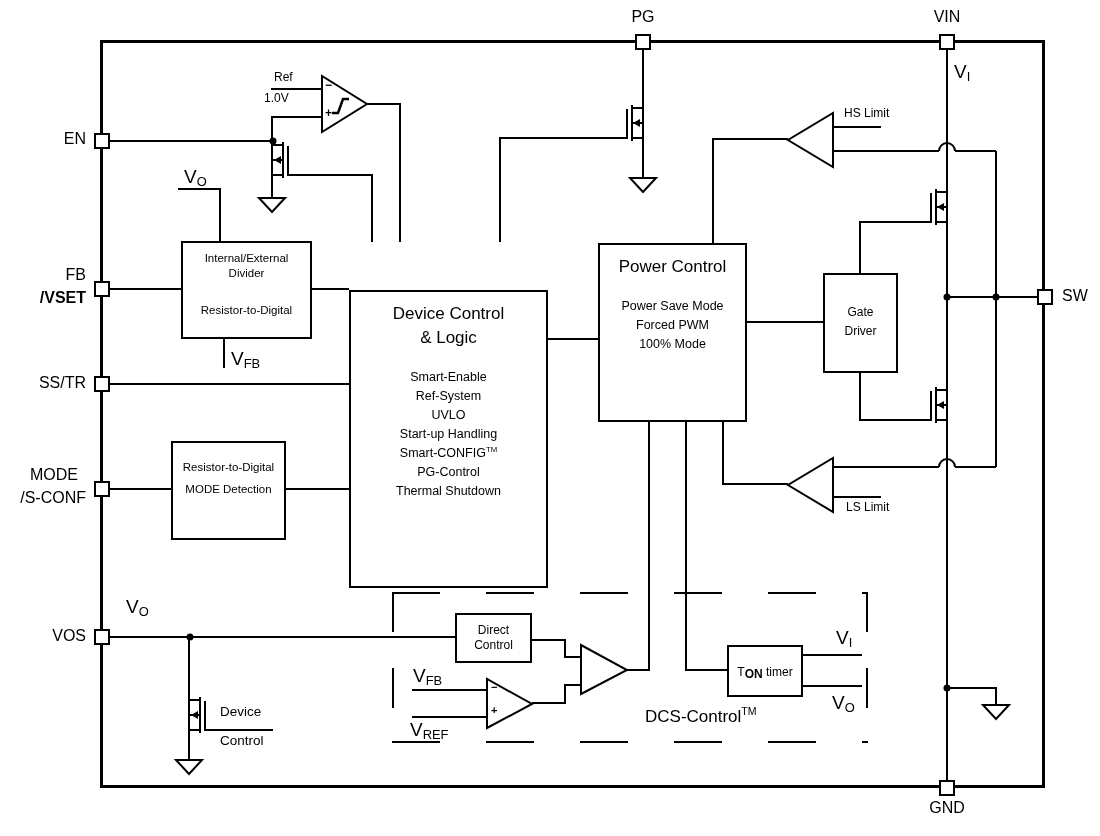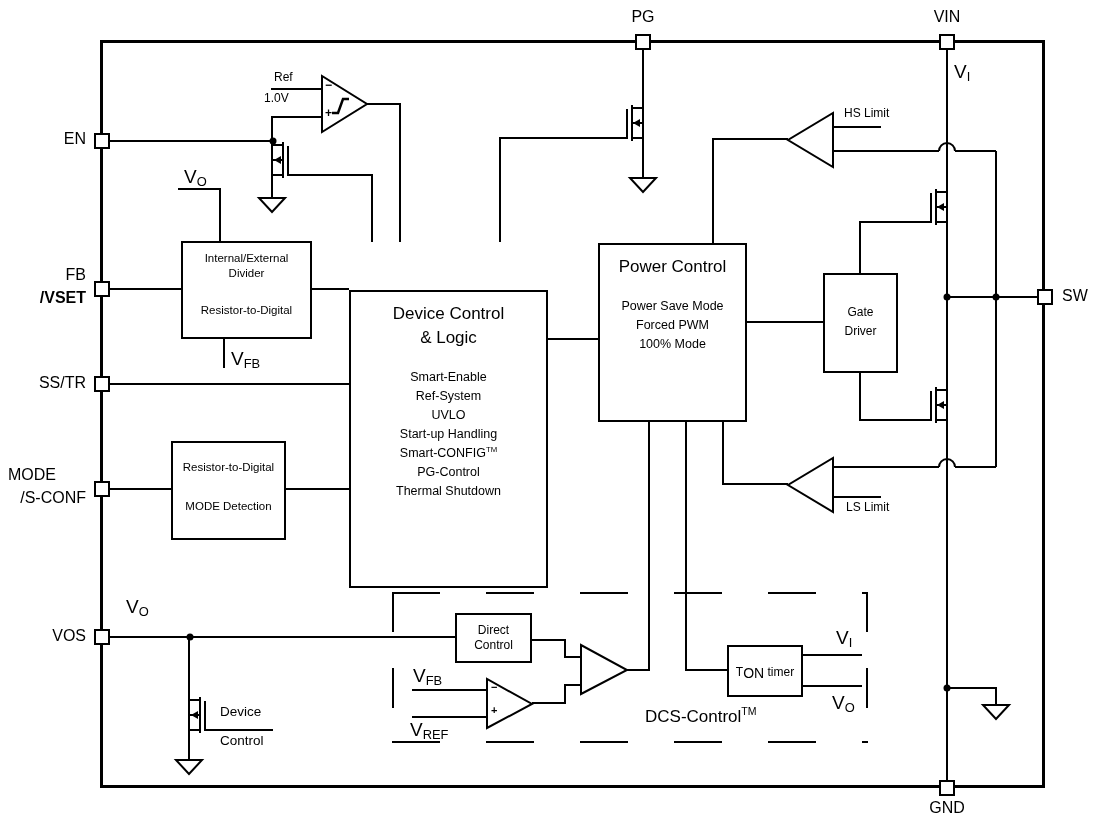--- a/index.html
+++ b/index.html
@@ -144,21 +144,21 @@
   <div class="pin" style="left:94px;top:629px;"></div>
   <div class="pin" style="left:1037px;top:289px;"></div>
   <div class="pin" style="left:939px;top:780px;"></div>
 
   <div class="lbl t-pin" style="left:618px;top:8px;width:50px;text-align:center;">PG</div>
   <div class="lbl t-pin" style="left:922px;top:8px;width:50px;text-align:center;">VIN</div>
   <div class="lbl t-pin" style="left:36px;top:130px;width:50px;text-align:right;">EN</div>
   <div class="lbl t-pin" style="left:18px;top:266px;width:68px;text-align:right;">FB</div>
   <div class="lbl t-pin" style="left:18px;top:289px;width:68px;text-align:right;font-weight:bold;">/VSET</div>
   <div class="lbl t-pin" style="left:16px;top:374px;width:70px;text-align:right;">SS/TR</div>
-  <div class="lbl t-pin" style="left:8px;top:466px;width:78px;text-align:left;">MODE</div>
+  <div class="lbl t-pin" style="left:0;top:466px;width:78px;text-align:right;">MODE</div>
   <div class="lbl t-pin" style="left:8px;top:489px;width:78px;text-align:right;">/S-CONF</div>
   <div class="lbl t-pin" style="left:30px;top:627px;width:56px;text-align:right;">VOS</div>
   <div class="lbl t-pin" style="left:1062px;top:287px;">SW</div>
   <div class="lbl t-pin" style="left:918px;top:799px;width:58px;text-align:center;">GND</div>
 
   <div class="lbl t-sm" style="left:274px;top:71px;">Ref</div>
   <div class="lbl t-sm" style="left:264px;top:92px;">1.0V</div>
   <div class="lbl sign" style="left:325px;top:79px;">−</div>
   <div class="lbl sign" style="left:325px;top:107px;">+</div>
 
@@ -227,25 +227,25 @@
     </div>
   </div>
 
   <div class="blk" style="left:823px;top:273px;width:75px;height:100px;padding-top:28px;font-size:12px;line-height:19px;">
     <div>Gate</div>
     <div>Driver</div>
   </div>
 
   <div class="blk" style="left:171px;top:441px;width:115px;height:99px;padding-top:17px;font-size:11.5px;line-height:15px;">
     <div>Resistor-to-Digital</div>
-    <div style="margin-top:24px;">MODE Detection</div>
+    <div style="margin-top:7px;">MODE Detection</div>
   </div>
 
   <div class="blk" style="left:455px;top:613px;width:77px;height:50px;padding-top:8px;font-size:12px;line-height:15px;">
     <div>Direct</div>
     <div>Control</div>
   </div>
 
   <div class="blk" style="left:727px;top:645px;width:76px;height:52px;padding-top:18px;font-size:12px;">
-    <div><span>T</span><sub style="font-size:14px;vertical-align:-2px;">ON</sub><span> timer</span></div>
+    <div><span>T</span><sub style="font-size:12px;vertical-align:-2px;font-weight:bold;">ON</sub><span> timer</span></div>
   </div>
 
 </div>
 
 </body></html>

